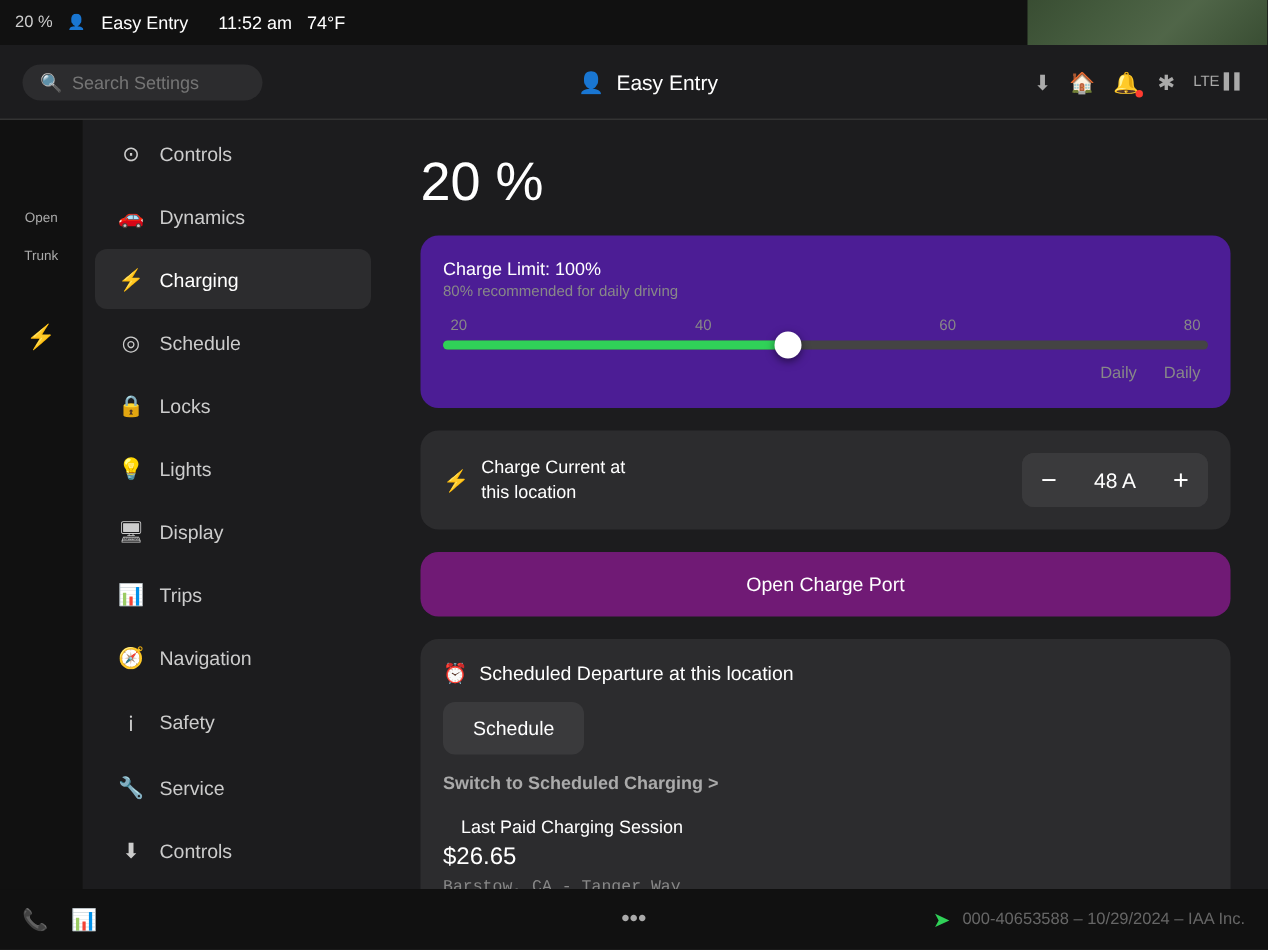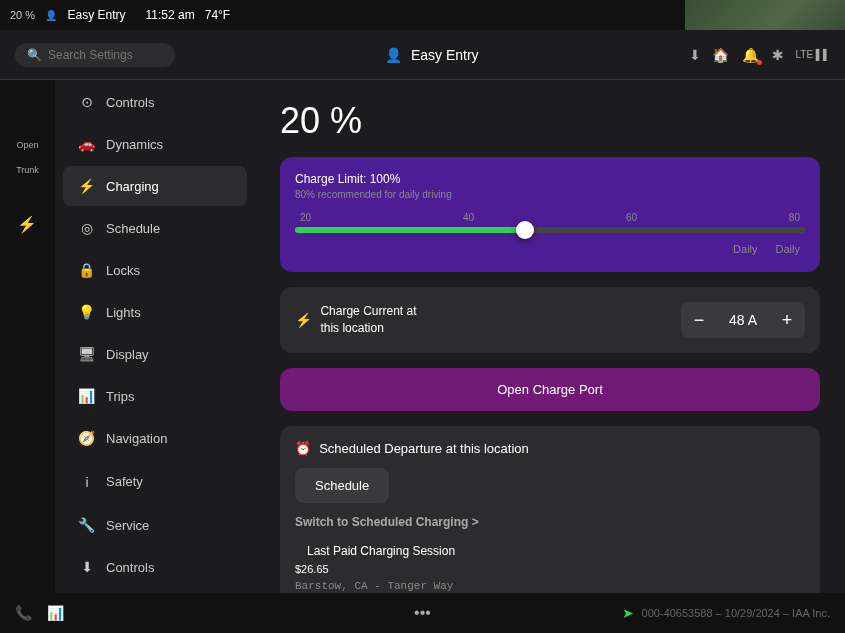--- a/index.html
+++ b/index.html
@@ -341,21 +341,21 @@
 
     
     .last-session {
       font-size: 12px;
       color: #fff;
       margin-bottom: 5px;
       font-weight: 500;
       margin-left: 12px;
     }
     .session-amount {
-      font-size: 11px;
+      font-size: 16px;
       color: #fff;
       margin-bottom: 3px;
     }
     .session-location {
       font-size: 11px;
       color: #888;
       line-height: 1.5;
       font-family: Liberation Mono, monospace;
     }
 

